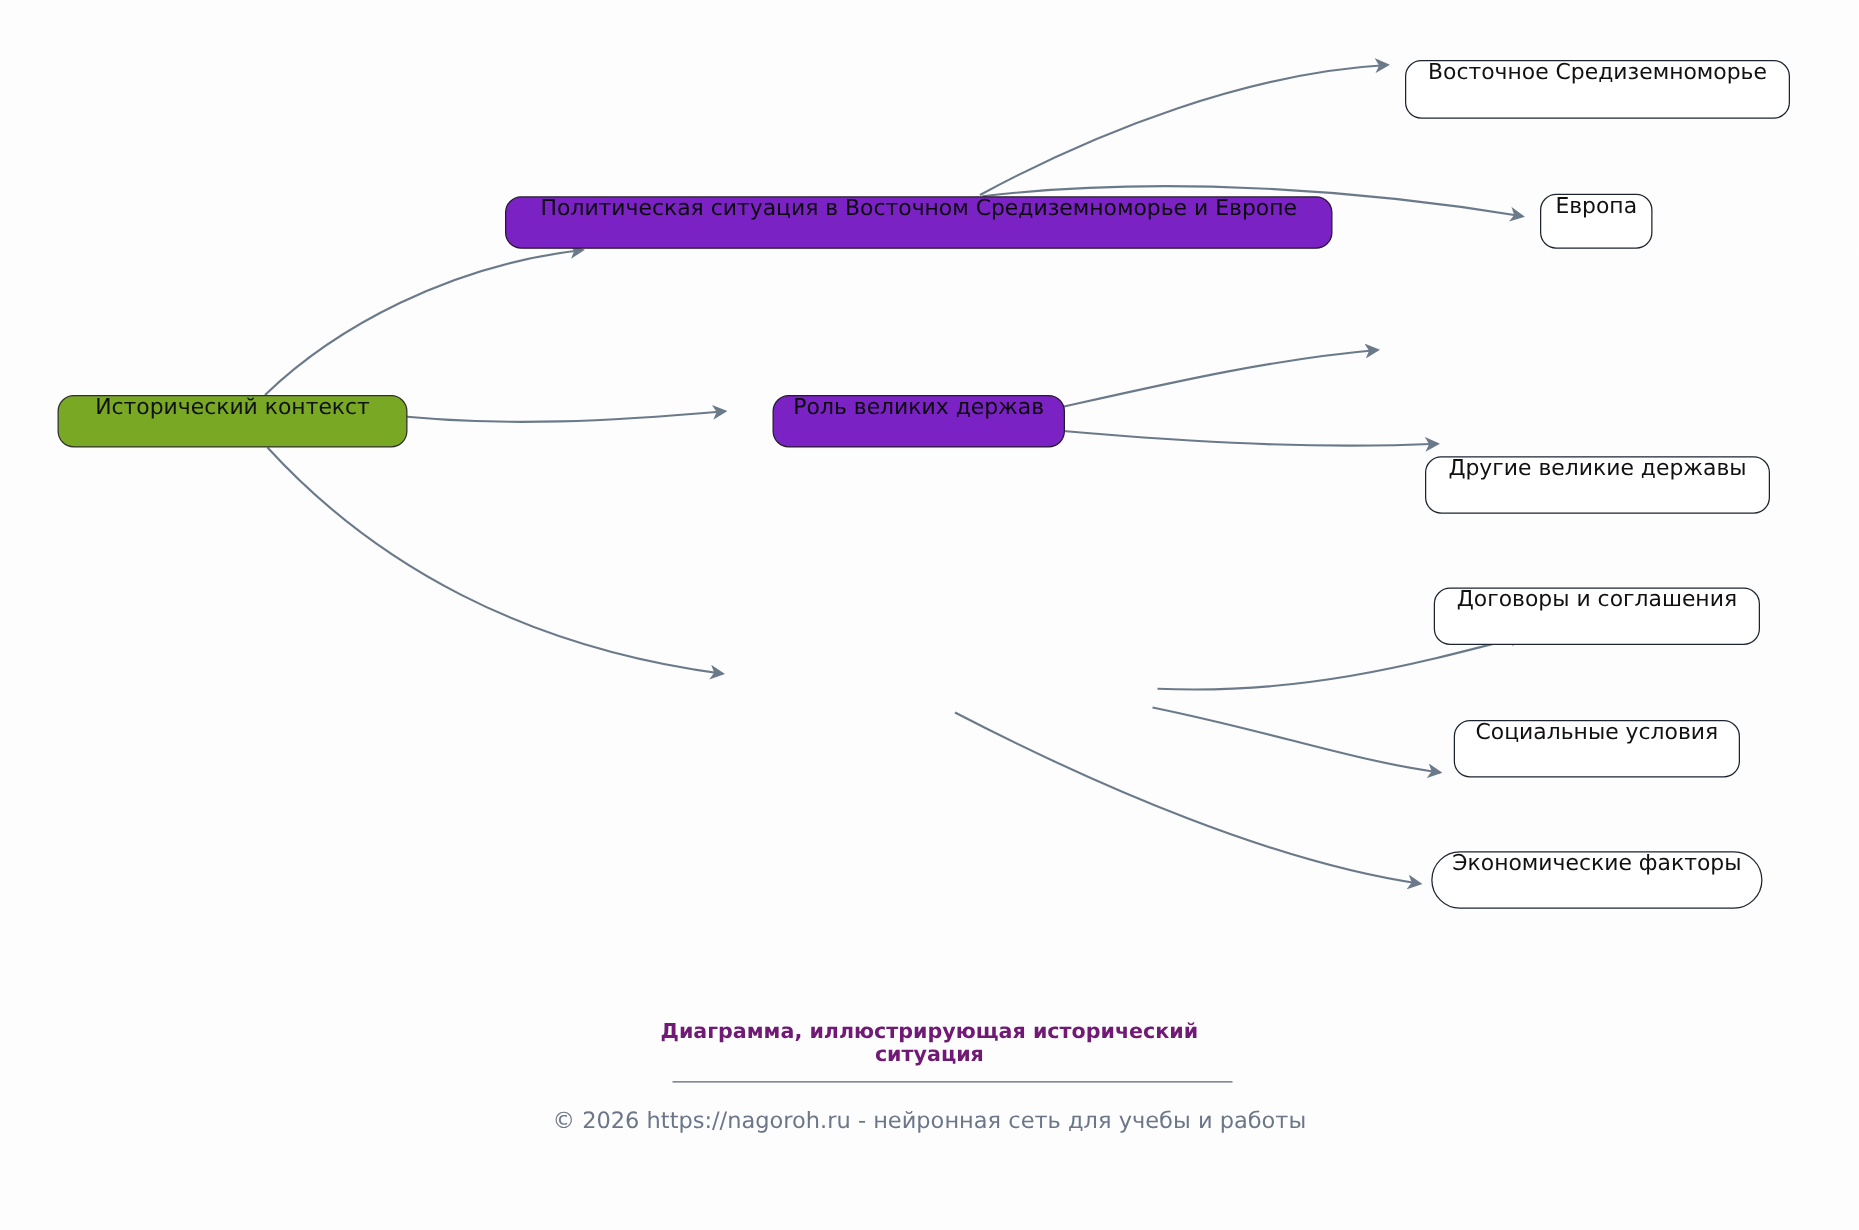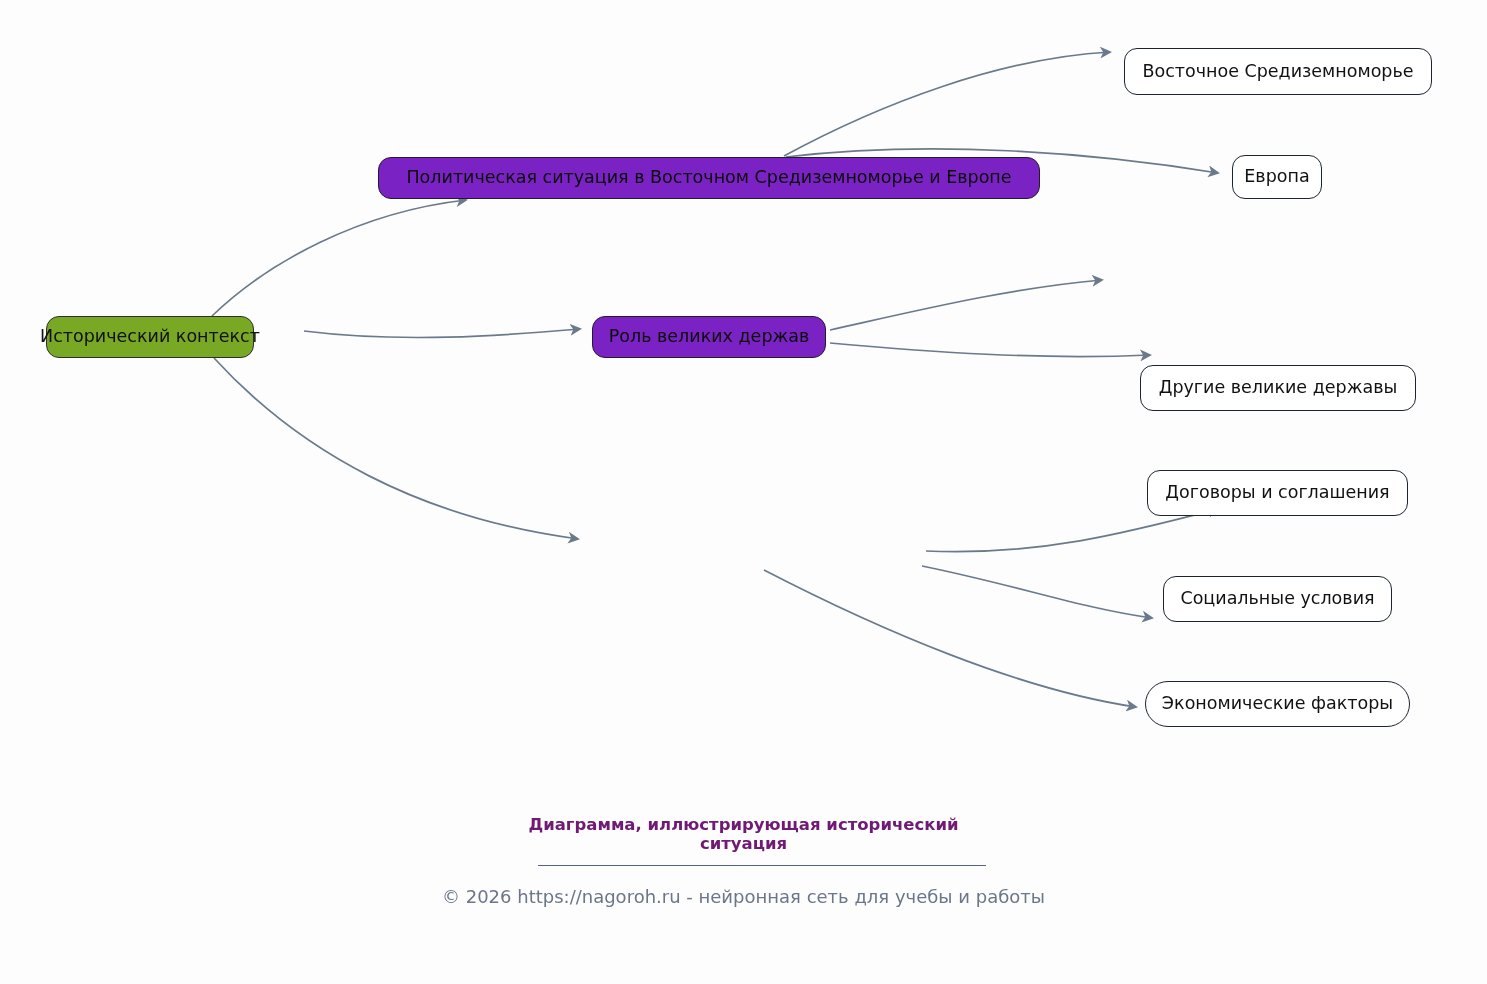--- a/index.html
+++ b/index.html
@@ -20,39 +20,40 @@
     left: 0;
     top: 0;
     width: 1487px;
     height: 984px;
     pointer-events: none;
   }
   .node {
     position: absolute;
     box-sizing: border-box;
     display: flex;
-    align-items: center;
+    align-items: flex-start;
     justify-content: center;
     text-align: center;
     white-space: nowrap;
     line-height: 1.1;
   }
   .node-root {
     background: #79a825;
     border: 1.6px solid #2f2f2f;
     border-radius: 13px;
     color: #111111;
     font-size: 17.5px;
   }
   .node-branch {
     background: #7b22c4;
     border: 1.6px solid #241a2e;
     border-radius: 13px;
     color: #0b0b0b;
     font-size: 17.5px;
+    margin-left: 26px;
   }
   .node-leaf {
     background: #ffffff;
     border: 1.7px solid #1c2430;
     border-radius: 13px;
     color: #111111;
     font-size: 17.5px;
   }
   .caption {
     position: absolute;
@@ -102,21 +103,21 @@
       <path d="M 784 156 C 880 104 1000 58 1110 52"></path>
       <path d="M 786 157 C 930 140 1090 152 1218 173"></path>
       <path d="M 830 330 C 920 310 1010 288 1102 280"></path>
       <path d="M 830 343 C 930 352 1040 360 1150 355"></path>
       <path d="M 926 551 C 1040 556 1130 532 1218 509"></path>
       <path d="M 922 566 C 1020 586 1080 608 1152 618"></path>
       <path d="M 764 570 C 880 630 1020 690 1136 707"></path>
     </g>
   </svg>
 
-  <div class="node node-root" style="left:46px; top:316px; width:208px; height:42px;">
+  <div class="node node-root" style="left:46px; top:316px; width:280px; height:42px;">
     <span>Исторический контекст</span>
   </div>
 
   <div class="node node-branch" style="left:378px; top:157px; width:662px; height:42px;">
     <span>Политическая ситуация в Восточном Средиземноморье и Европе</span>
   </div>
 
   <div class="node node-branch" style="left:592px; top:316px; width:234px; height:42px;">
     <span>Роль великих держав</span>
   </div>

